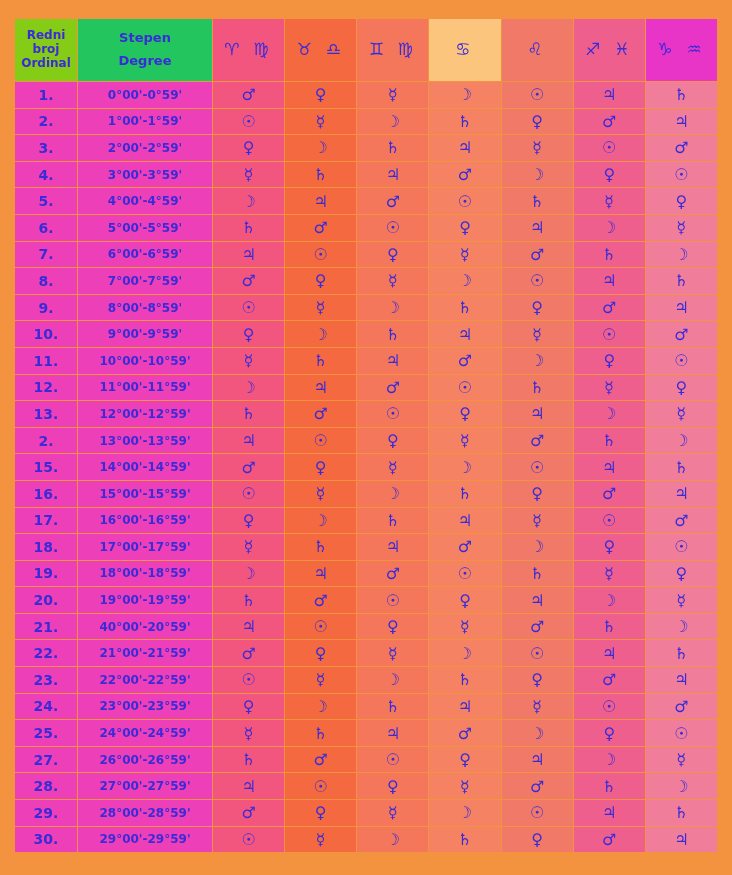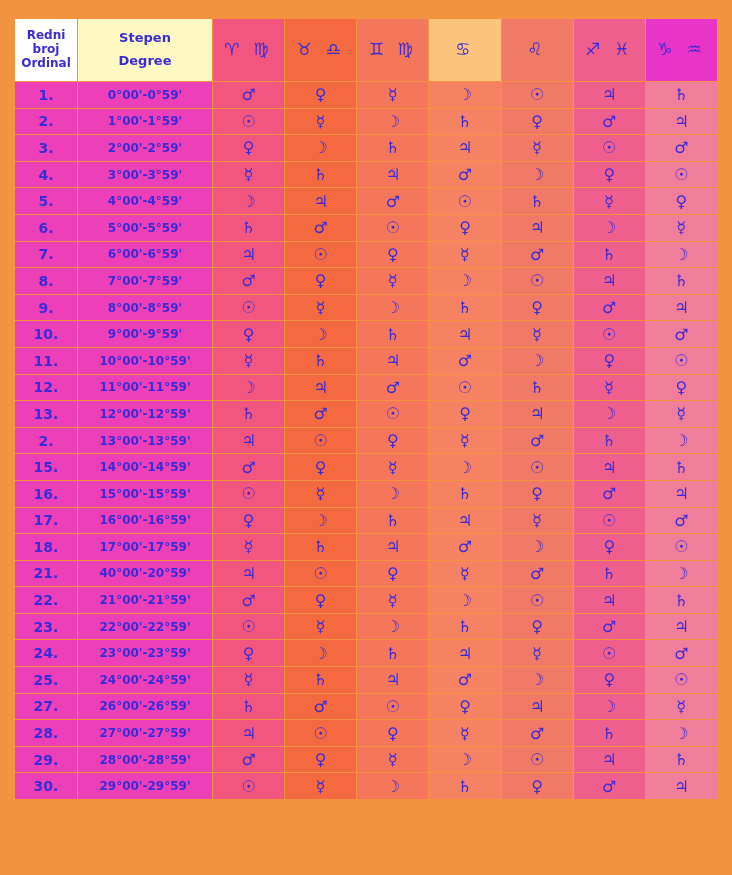--- a/index.html
+++ b/index.html
@@ -32,22 +32,22 @@
     vertical-align: middle;
   }
   
   thead th {
     height: 62px;
     color: #3a2bd8;
     font-weight: bold;
     font-size: 13px;
     line-height: 1.15;
   }
-  th.h-ordinal { width: 62px; background: #ffffff; font-size: 12px; }
-  th.h-degree  { width: 134px; background: #fef9c3; font-size: 13px; }
+  th.h-ordinal { width: 62px; background: #84cc16; font-size: 12px; }
+  th.h-degree  { width: 134px; background: #22c55e; font-size: 13px; }
   th.h-sym     { font-size: 17px; }
   th.c1 { background: #f2567f; }
   th.c2 { background: #f4693f; }
   th.c3 { background: #f4775c; }
   th.c4 { background: #fcc57e; }
   th.c5 { background: #f07a67; }
   th.c6 { background: #ef5f8e; }
   th.c7 { background: #e935c7; }
 
   tbody td {
@@ -312,20 +312,42 @@
           <td class="deg">17°00'-17°59'</td>
           <td class="planet p1">☿</td>
           <td class="planet p2">♄</td>
           <td class="planet p3">♃</td>
           <td class="planet p4">♂</td>
           <td class="planet p5">☽</td>
           <td class="planet p6">♀</td>
           <td class="planet p7">☉</td>
         </tr>
         <tr>
+          <td class="num">19.</td>
+          <td class="deg">18°00'-18°59'</td>
+          <td class="planet p1">☽</td>
+          <td class="planet p2">♃</td>
+          <td class="planet p3">♂</td>
+          <td class="planet p4">☉</td>
+          <td class="planet p5">♄</td>
+          <td class="planet p6">☿</td>
+          <td class="planet p7">♀</td>
+        </tr>
+        <tr>
+          <td class="num">20.</td>
+          <td class="deg">19°00'-19°59'</td>
+          <td class="planet p1">♄</td>
+          <td class="planet p2">♂</td>
+          <td class="planet p3">☉</td>
+          <td class="planet p4">♀</td>
+          <td class="planet p5">♃</td>
+          <td class="planet p6">☽</td>
+          <td class="planet p7">☿</td>
+        </tr>
+        <tr>
           <td class="num">21.</td>
           <td class="deg">40°00'-20°59'</td>
           <td class="planet p1">♃</td>
           <td class="planet p2">☉</td>
           <td class="planet p3">♀</td>
           <td class="planet p4">☿</td>
           <td class="planet p5">♂</td>
           <td class="planet p6">♄</td>
           <td class="planet p7">☽</td>
         </tr>

